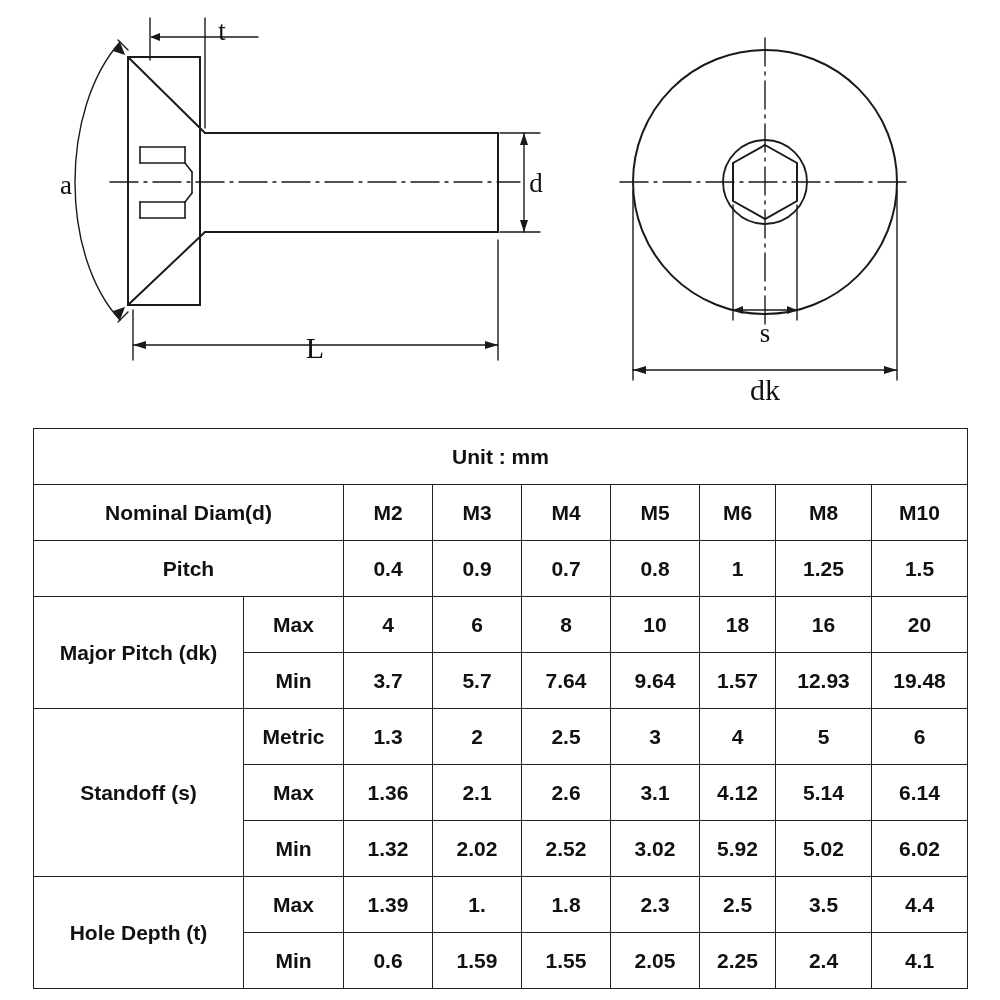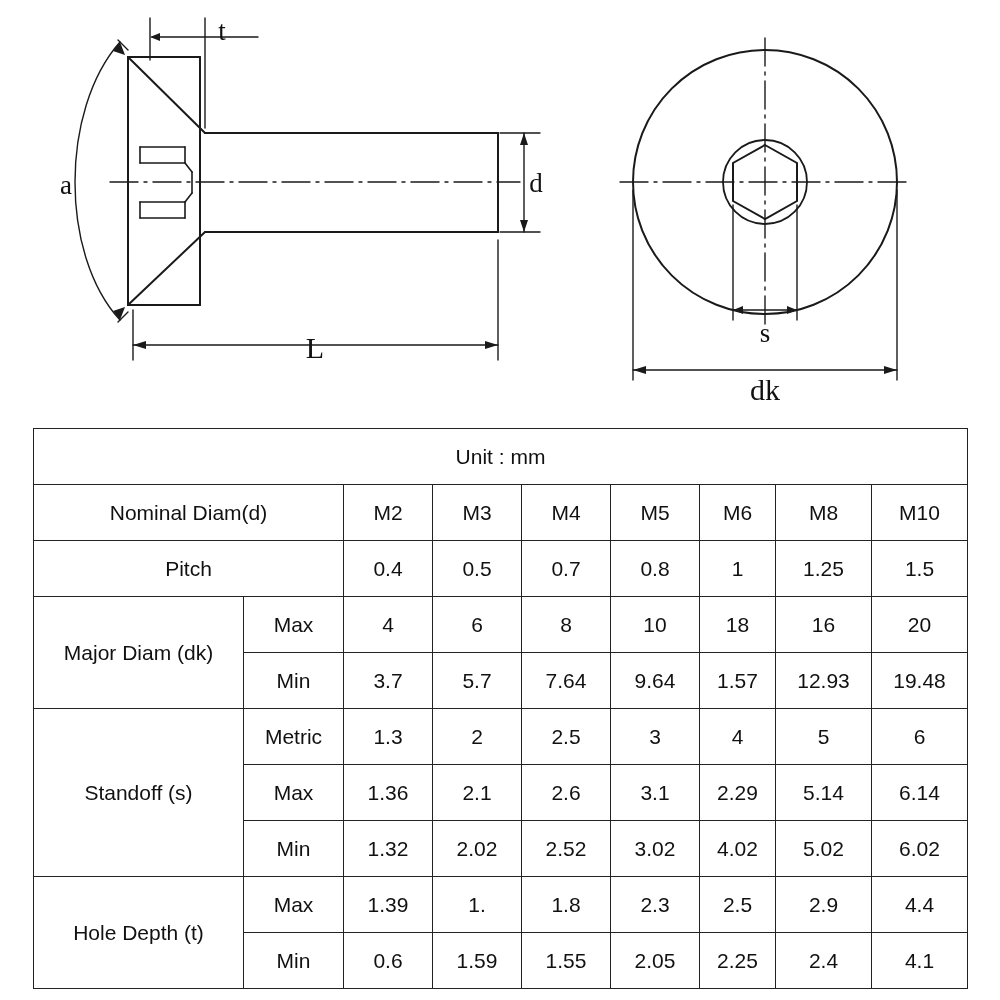--- a/index.html
+++ b/index.html
@@ -30,20 +30,21 @@
   }
   #drawing svg {
     display: block;
   }
   
   #spec-table-wrap {
     position: absolute;
     left: 33px;
     top: 428px;
     width: 934px;
+    font-weight: bold;
   }
   table.spec {
     border-collapse: collapse;
     width: 934px;
     table-layout: fixed;
     background: #ffffff;
   }
   table.spec td {
     border: 1px solid #222222;
     text-align: center;
@@ -203,30 +204,30 @@
           <td class="head">M4</td>
           <td class="head">M5</td>
           <td class="head">M6</td>
           <td class="head">M8</td>
           <td class="head">M10</td>
         </tr>
 
         <tr>
           <td class="rowlabel" colspan="2">Pitch</td>
           <td>0.4</td>
-          <td>0.5</td>
+          <td>0.9</td>
           <td>0.7</td>
           <td>0.8</td>
           <td>1</td>
           <td>1.25</td>
           <td>1.5</td>
         </tr>
 
         <tr>
-          <td class="rowlabel" rowspan="2">Major Diam (dk)</td>
+          <td class="rowlabel" rowspan="2">Major Pitch (dk)</td>
           <td class="sublabel">Max</td>
           <td>4</td>
           <td>6</td>
           <td>8</td>
           <td>10</td>
           <td>18</td>
           <td>16</td>
           <td>20</td>
         </tr>
 
@@ -252,45 +253,45 @@
           <td>5</td>
           <td>6</td>
         </tr>
 
         <tr>
           <td class="sublabel">Max</td>
           <td>1.36</td>
           <td>2.1</td>
           <td>2.6</td>
           <td>3.1</td>
-          <td>2.29</td>
+          <td>4.12</td>
           <td>5.14</td>
           <td>6.14</td>
         </tr>
 
         <tr>
           <td class="sublabel">Min</td>
           <td>1.32</td>
           <td>2.02</td>
           <td>2.52</td>
           <td>3.02</td>
-          <td>4.02</td>
+          <td>5.92</td>
           <td>5.02</td>
           <td>6.02</td>
         </tr>
 
         <tr>
           <td class="rowlabel" rowspan="2">Hole Depth (t)</td>
           <td class="sublabel">Max</td>
           <td>1.39</td>
           <td>1.</td>
           <td>1.8</td>
           <td>2.3</td>
           <td>2.5</td>
-          <td>2.9</td>
+          <td>3.5</td>
           <td>4.4</td>
         </tr>
 
         <tr>
           <td class="sublabel">Min</td>
           <td>0.6</td>
           <td>1.59</td>
           <td>1.55</td>
           <td>2.05</td>
           <td>2.25</td>

